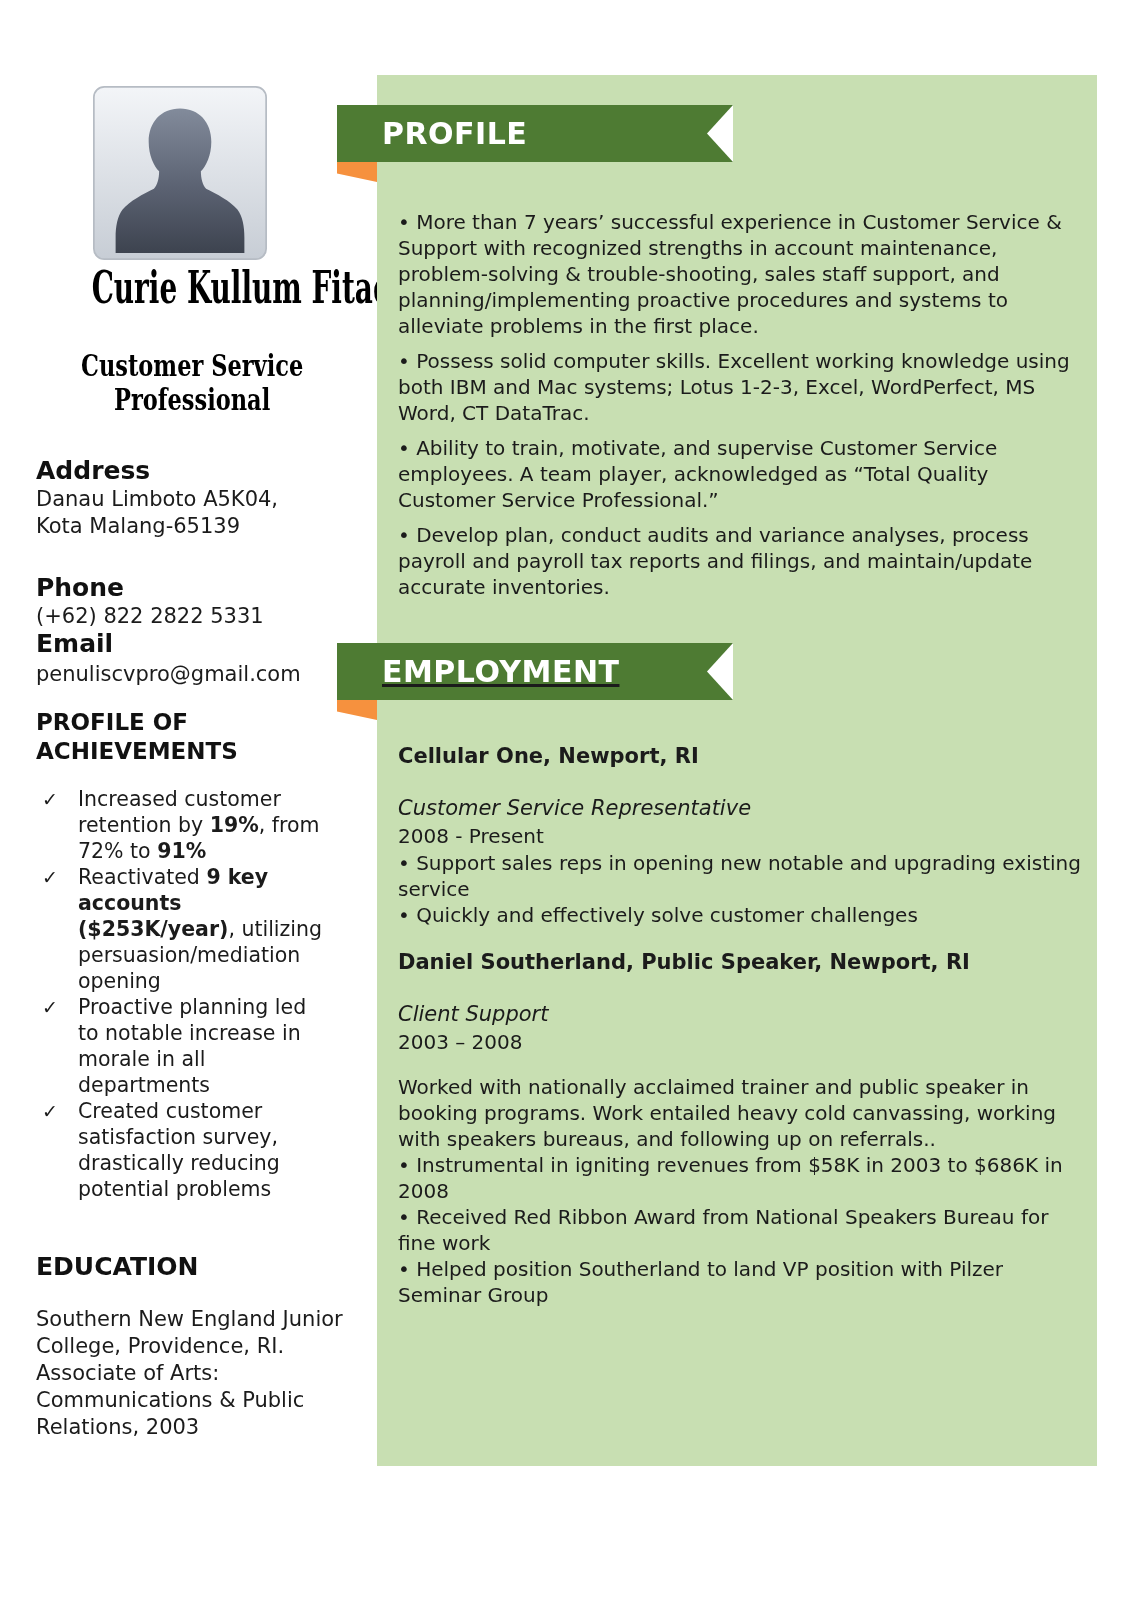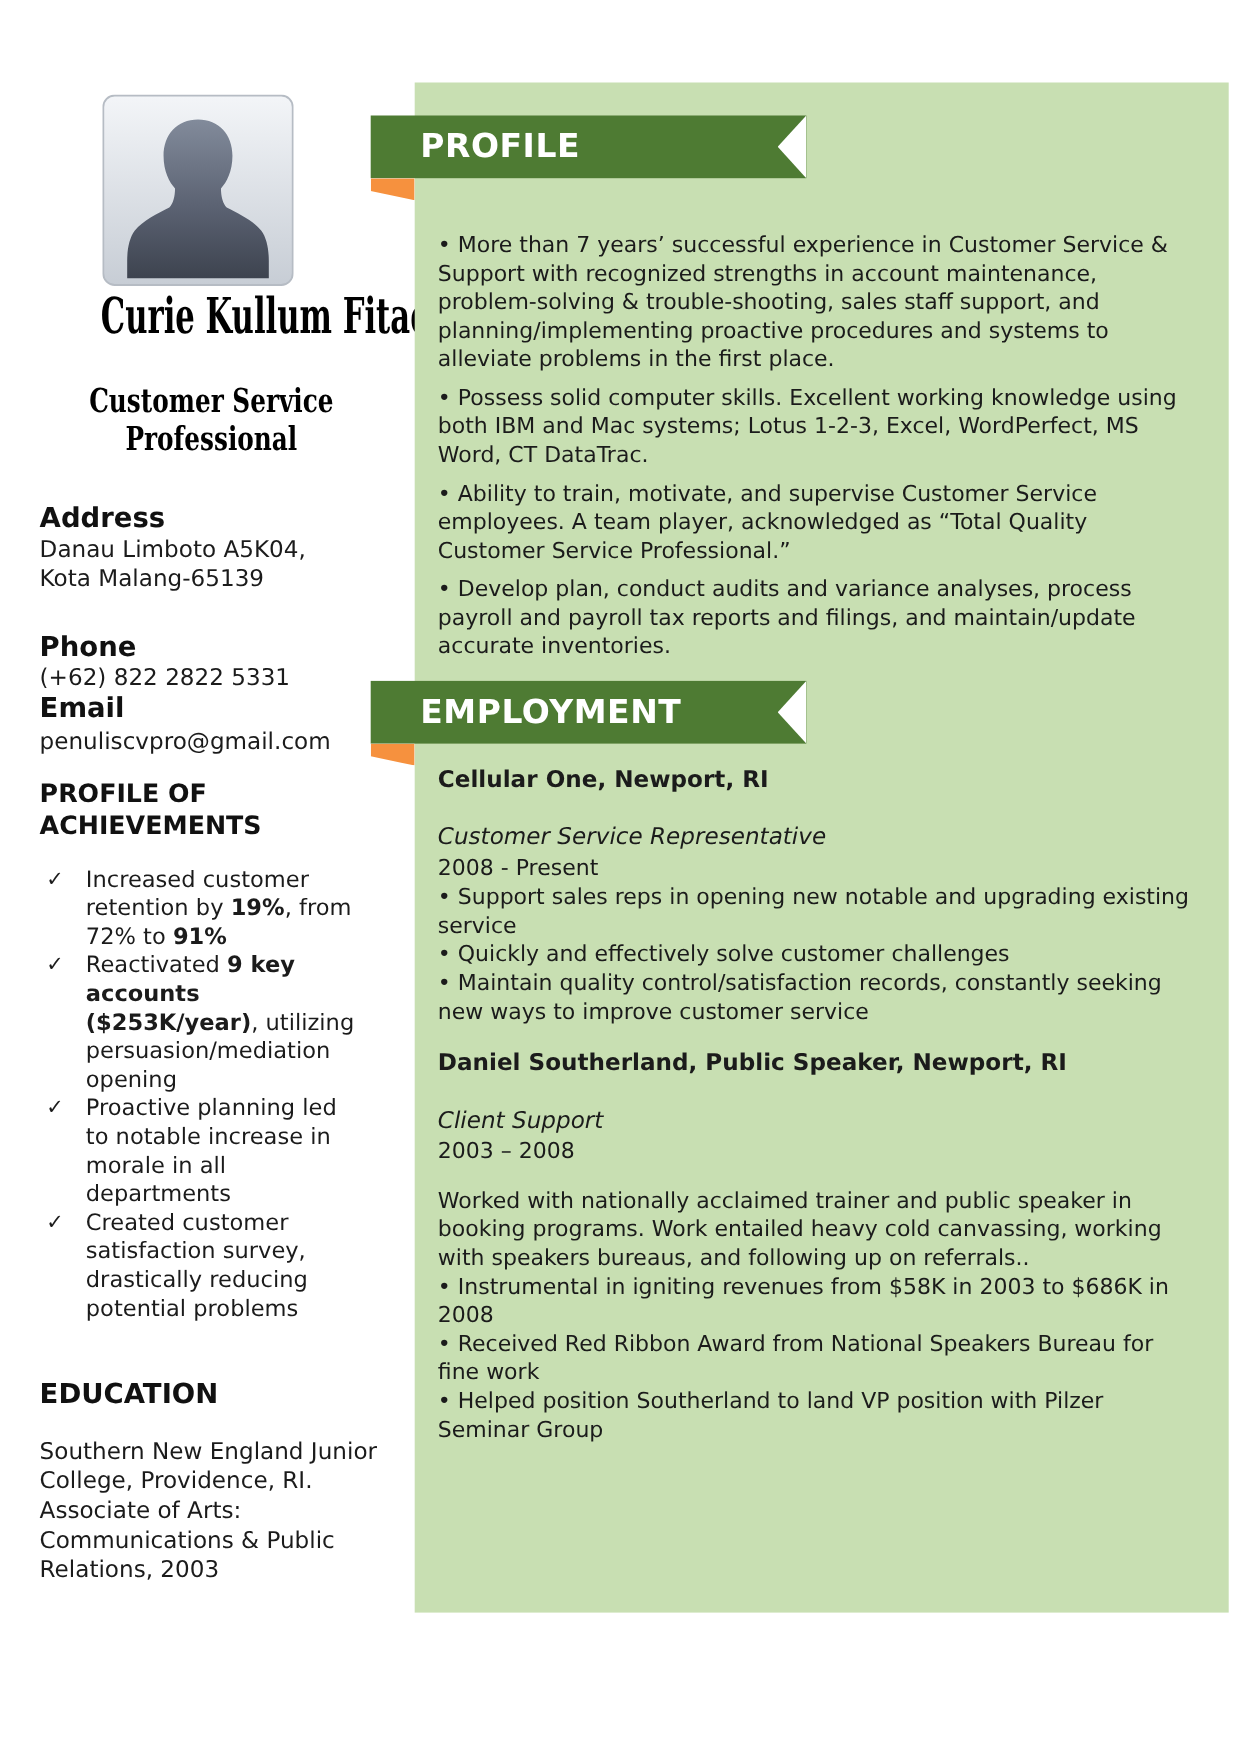--- a/index.html
+++ b/index.html
@@ -2,35 +2,35 @@
 <html><head>
 <meta charset="utf-8">
 <style>
   html,body{margin:0;padding:0;background:#ffffff;}
   .page{
     position:relative;width:1131px;height:1600px;background:#ffffff;
     font-family:"DejaVu Sans","Liberation Sans",sans-serif;color:#1b1b1b;
     overflow:hidden;
   }
   
-  .panel{position:absolute;left:377px;top:75px;width:720px;height:1391px;background:#c8dfb2;padding-left:20px;}
+  .panel{position:absolute;left:377px;top:75px;width:720px;height:1391px;background:#c8dfb2;}
   .ribbon{position:absolute;left:-40px;width:396px;height:57px;background:#4e7b33;
     display:flex;align-items:center;box-sizing:border-box;padding-left:45px;}
   .ribbon-label{color:#ffffff;font-weight:700;font-size:30px;letter-spacing:.5px;line-height:1;}
   .notch{position:absolute;right:0;top:0;width:26px;height:100%;background:#ffffff;
     -webkit-clip-path:polygon(100% 0,100% 100%,0 50%);clip-path:polygon(100% 0,100% 100%,0 50%);}
   .fold{position:absolute;left:0;top:57px;width:40px;height:20px;background:#f6913e;
     -webkit-clip-path:polygon(0 0,100% 0,100% 100%,0 58%);clip-path:polygon(0 0,100% 0,100% 100%,0 58%);}
   .ribbon-profile{top:30px;}
-  .ribbon-employment{top:544px;}
+  .ribbon-employment{top:568px;text-decoration:underline;}
 
   .profile-content{position:absolute;left:21px;top:134px;width:692px;font-size:20px;line-height:26px;}
   .profile-content p{margin:0 0 9px 0;}
 
-  .employment-content{position:absolute;left:21px;top:619px;width:692px;font-size:20px;line-height:26px;}
+  .employment-content{position:absolute;left:21px;top:667px;width:692px;font-size:20px;line-height:26px;}
   .company{font-size:21px;font-weight:700;line-height:28px;margin:0;}
   .role{font-style:italic;font-size:21px;line-height:28px;margin-top:24px;}
   .dates{font-size:20px;line-height:28px;}
   .summary{margin:4px 0 0 0;}
   .job2{margin-top:20px;}
   .job2 .summary{margin-top:18px;}
   .job-bullets p{margin:0;}
 
   
   .sidebar{position:absolute;left:0;top:0;width:377px;height:1600px;background:#ffffff;}
@@ -147,21 +147,20 @@
 
     <section class="employment-content">
 
       <div class="job">
         <h3 class="company">Cellular One, Newport, RI</h3>
         <div class="role">Customer Service Representative</div>
         <div class="dates">2008 - Present</div>
         <div class="job-bullets">
           <p>• Support sales reps in opening new notable and upgrading existing service</p>
           <p>• Quickly and effectively solve customer challenges</p>
-          <p>• Maintain quality control/satisfaction records, constantly seeking new ways to improve customer service</p>
         </div>
       </div>
 
       <div class="job job2">
         <h3 class="company">Daniel Southerland, Public Speaker, Newport, RI</h3>
         <div class="role">Client Support</div>
         <div class="dates">2003 – 2008</div>
         <p class="summary">Worked with nationally acclaimed trainer and public speaker in booking programs. Work entailed heavy cold canvassing, working with speakers bureaus, and following up on referrals..</p>
         <div class="job-bullets">
           <p>• Instrumental in igniting revenues from $58K in 2003 to $686K in 2008</p>

